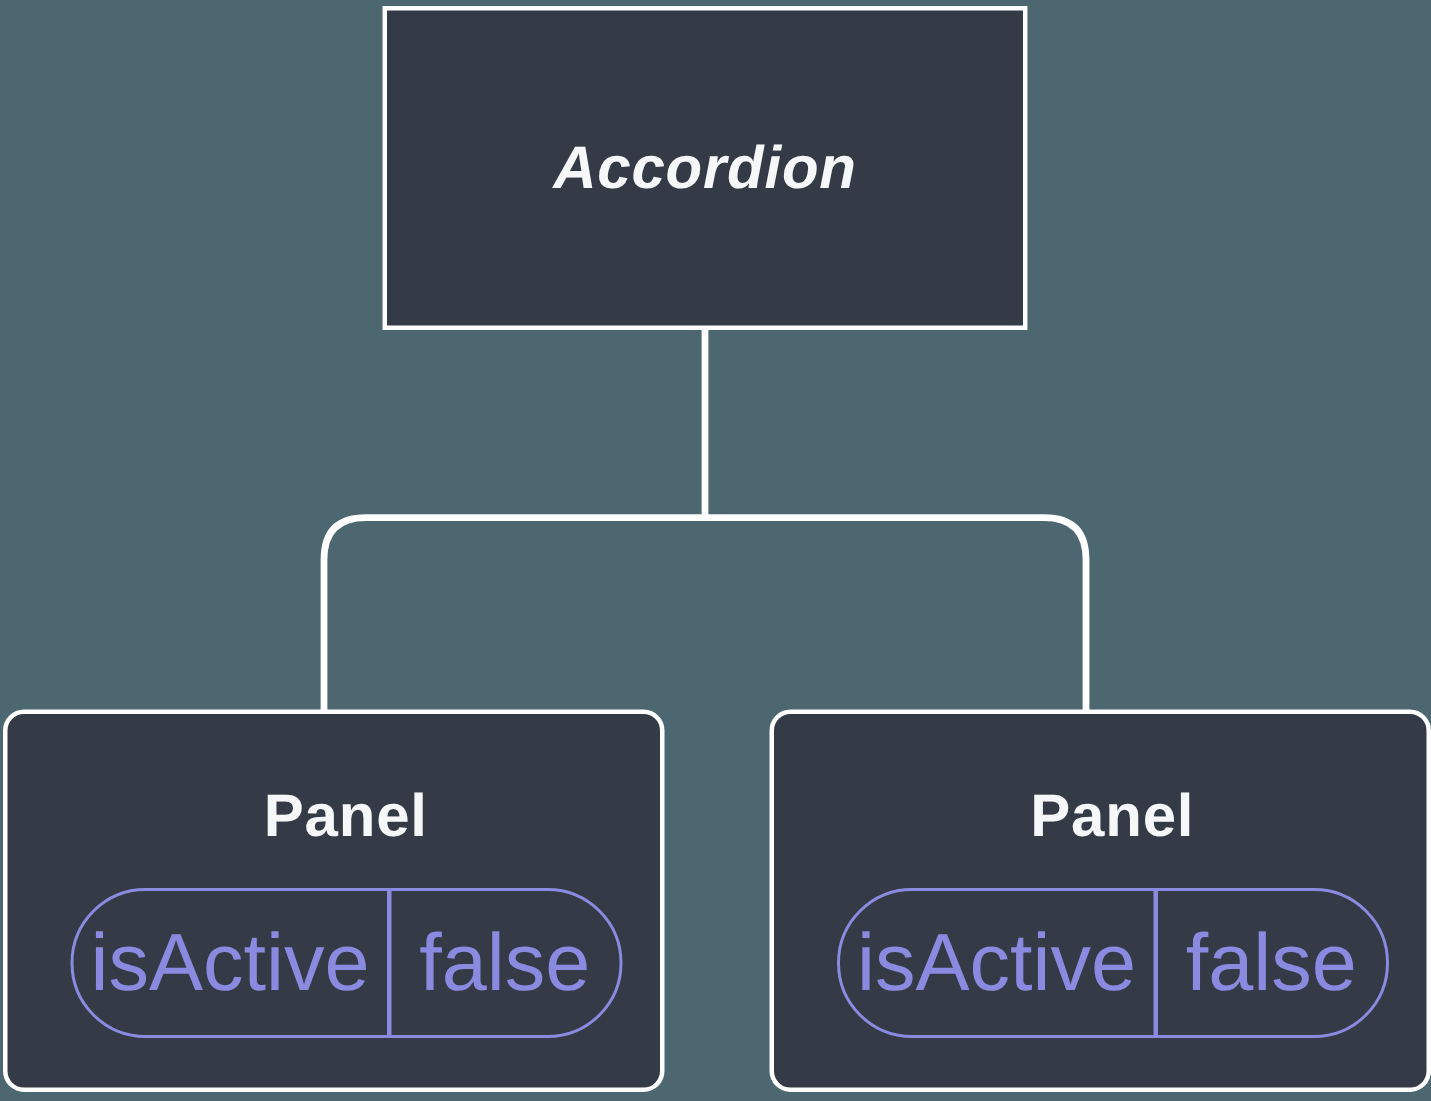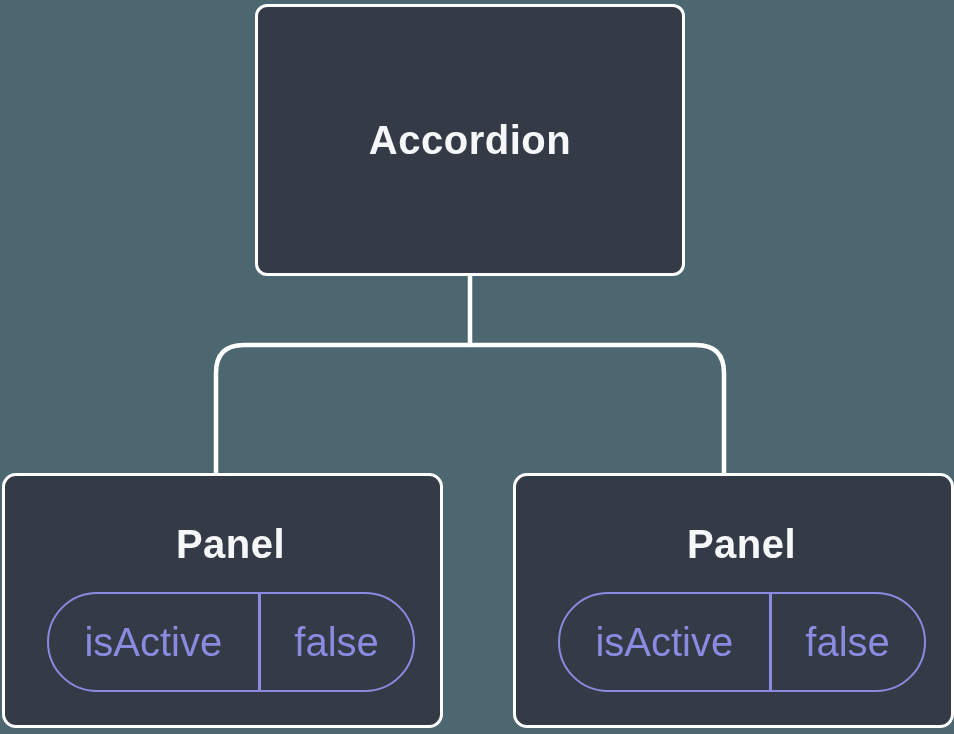--- a/index.html
+++ b/index.html
@@ -38,22 +38,23 @@
     box-sizing: border-box;
     display: flex;
     flex-direction: column;
     align-items: center;
     justify-content: center;
   }
   .node.root {
     left: 255px;
     top: 4px;
     width: 430px;
-    height: 272px;
-    border-radius: 12px;
+    height: 216px;
+    border-radius: 0;
+    font-style: italic;
   }
   .node.child {
     top: 473px;
     width: 441px;
     height: 255px;
     border-radius: 14px;
     justify-content: flex-start;
     padding-left: 16px;
   }
   .node.child.left  { left: 2px; }
@@ -80,21 +81,21 @@
     box-sizing: border-box;
     display: flex;
     align-items: stretch;
     overflow: hidden;
   }
   .pill-cell {
     display: flex;
     align-items: center;
     justify-content: center;
     color: var(--state-accent, #8a8be0);
-    font-size: 40px;
+    font-size: 54px;
     font-weight: 400;
     line-height: 1;
   }
   .pill-cell.key   { flex: 1.38; }
   .pill-cell.value { flex: 1; }
   .pill-divider {
     width: 2.5px;
     background: var(--state-accent, #8a8be0);
   }
 </style>

